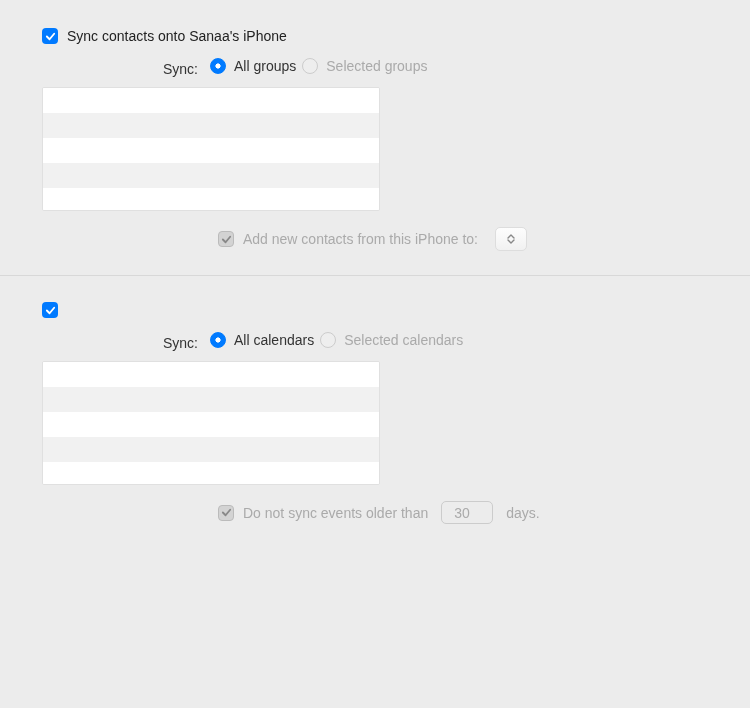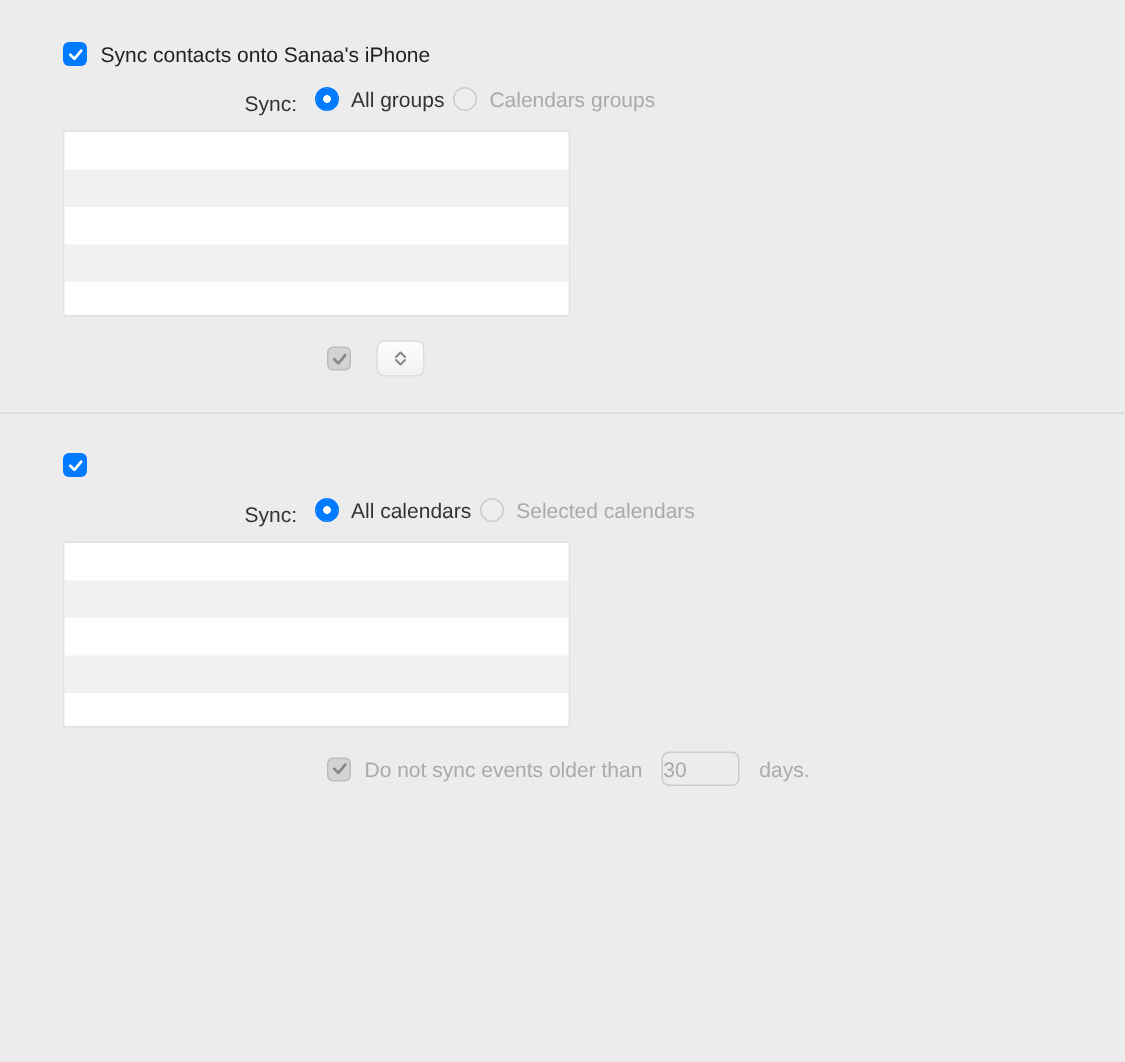--- a/index.html
+++ b/index.html
@@ -148,21 +148,21 @@
     }
     .number-input {
       width: 52px;
       height: 23px;
       border: 1px solid #ccc;
       border-radius: 5px;
       background: #ececec;
       font-size: 14px;
       color: #aaa;
       text-align: center;
-      padding: 2px 0;
+      padding: 2px 12px;
       display: inline-flex;
       align-items: center;
       margin: 0 4px;
     }
     .divider {
       height: 1px;
       background: #d8d8d8;
       margin: 2px -42px 26px -42px;
     }
     .space-above {
@@ -184,21 +184,21 @@
 
   <div class="row">
     <div class="row-label">Sync:</div>
     <div class="row-content radio-group">
       <div class="radio-option">
         <span class="radio selected"></span>
         <span class="radio-label">All groups</span>
       </div>
       <div class="radio-option">
         <span class="radio disabled"></span>
-        <span class="radio-label disabled">Calendars groups</span>
+        <span class="radio-label disabled">Selected groups</span>
       </div>
     </div>
   </div>
 
   <div class="row space-above">
     <div class="row-content">
       <div class="listbox">
         <div class="listbox-row"></div>
         <div class="listbox-row"></div>
         <div class="listbox-row"></div>
@@ -207,20 +207,21 @@
       </div>
     </div>
   </div>
 
   <div class="sub-row">
     <span class="checkbox disabled">
       <svg viewBox="0 0 12 12">
         <path d="M2 6 L5 9 L10 3" stroke="#888" stroke-width="2" fill="none" stroke-linecap="round" stroke-linejoin="round"></path>
       </svg>
     </span>
+    <span class="sub-text">Add new contacts from this iPhone to:</span>
     <span class="dropdown">
       <svg width="8" height="5" viewBox="0 0 8 5">
         <path d="M1 4 L4 1 L7 4" stroke="#888" stroke-width="1.4" fill="none" stroke-linecap="round" stroke-linejoin="round"></path>
       </svg>
       <svg width="8" height="5" viewBox="0 0 8 5">
         <path d="M1 1 L4 4 L7 1" stroke="#888" stroke-width="1.4" fill="none" stroke-linecap="round" stroke-linejoin="round"></path>
       </svg>
     </span>
   </div>
 </div>

